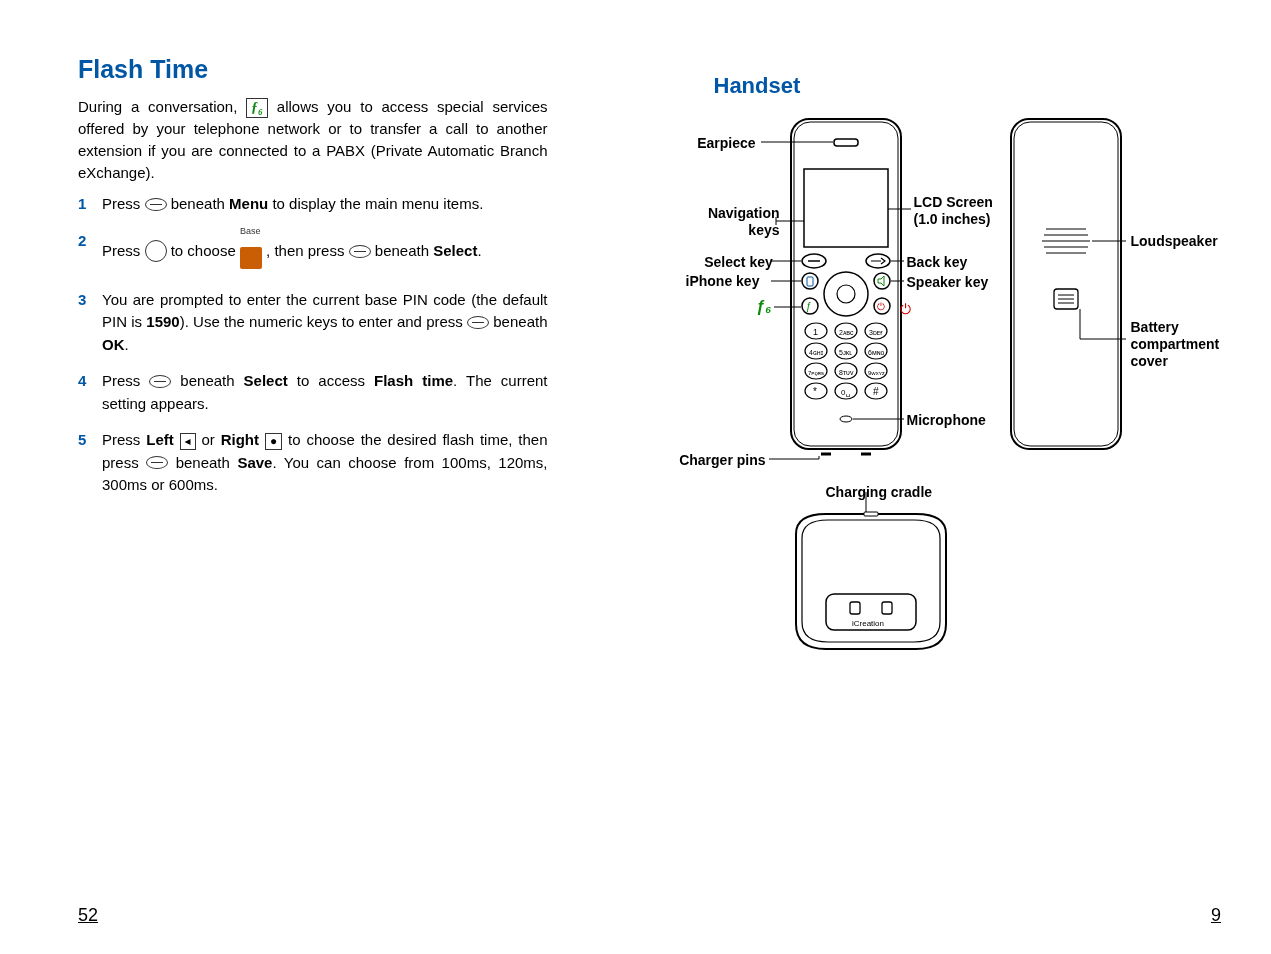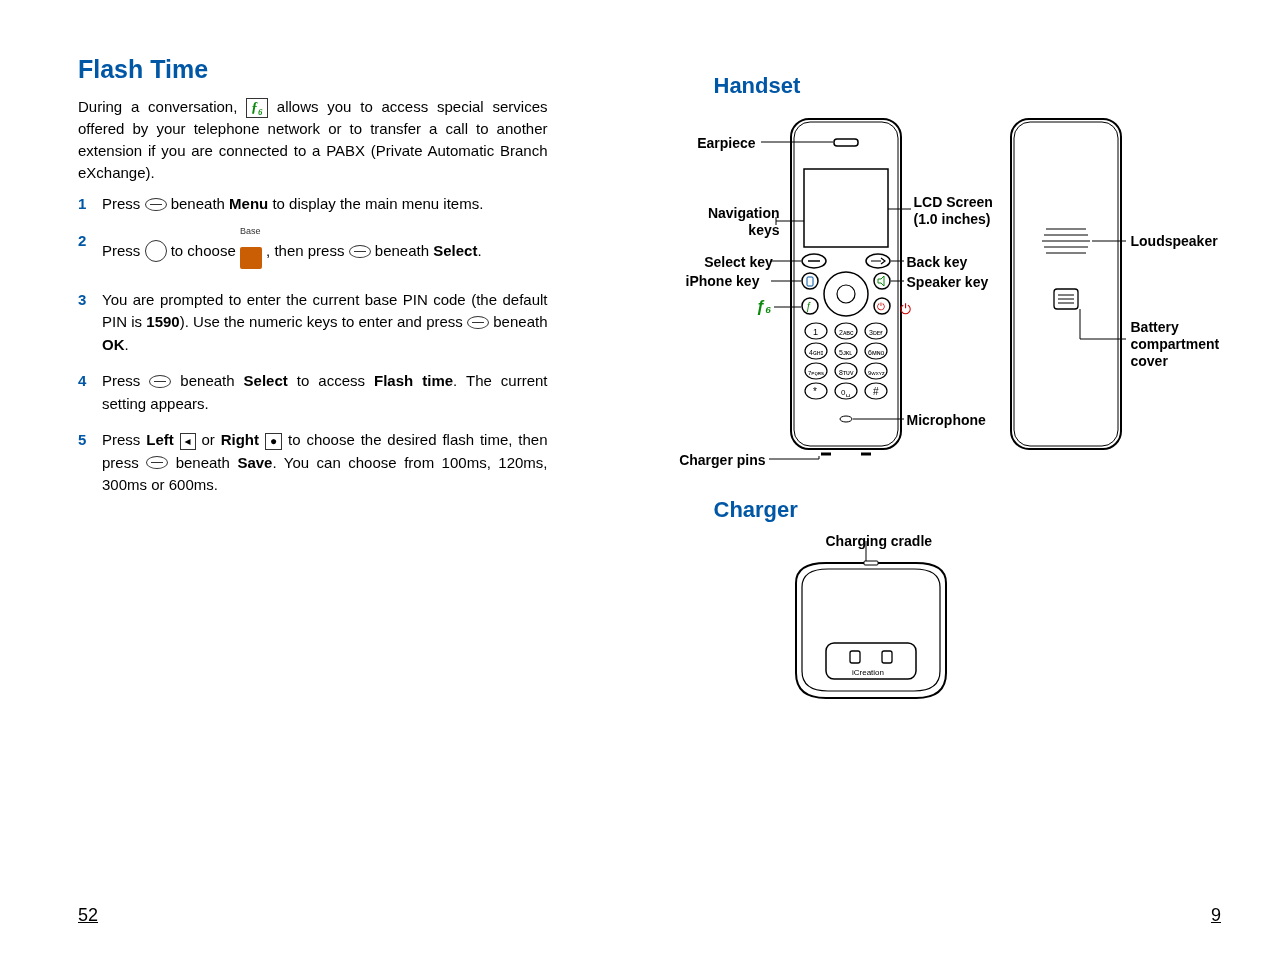--- a/index.html
+++ b/index.html
@@ -286,21 +286,20 @@
 (1.0 inches)</div>
     <div class="label" style="left:221px;top:145px;">Back key</div>
     <div class="label" style="left:221px;top:165px;">Speaker key</div>
     <div class="label" style="left:221px;top:303px;">Microphone</div>
     <div class="label" style="left:445px;top:124px;">Loudspeaker</div>
     <div class="label" style="left:445px;top:210px;white-space:pre-line;">Battery
 compartment
 cover</div>
   </div>
 
-  <h3 class="sub">Charger</h3>
 
   <div class="charger-area">
     <div class="label" style="left:130px;top:0;font-weight:600;">Charging cradle</div>
     <svg width="300" height="200" viewBox="0 0 300 200" style="margin-left:60px;">
       <line x1="110" y1="8" x2="110" y2="35" stroke="#000" stroke-width="1"></line>
 
       <path d="M40 50 Q40 30 70 30 L160 30 Q190 30 190 50 L190 140 Q190 165 160 165 L70 165 Q40 165 40 140 Z" fill="#fff" stroke="#000" stroke-width="2"></path>
       <path d="M46 54 Q46 36 72 36 L158 36 Q184 36 184 54 L184 138 Q184 158 158 158 L72 158 Q46 158 46 138 Z" fill="#fff" stroke="#000" stroke-width="1.2"></path>
 
       <rect x="70" y="110" width="90" height="36" rx="8" fill="#fff" stroke="#000" stroke-width="1.5"></rect>

